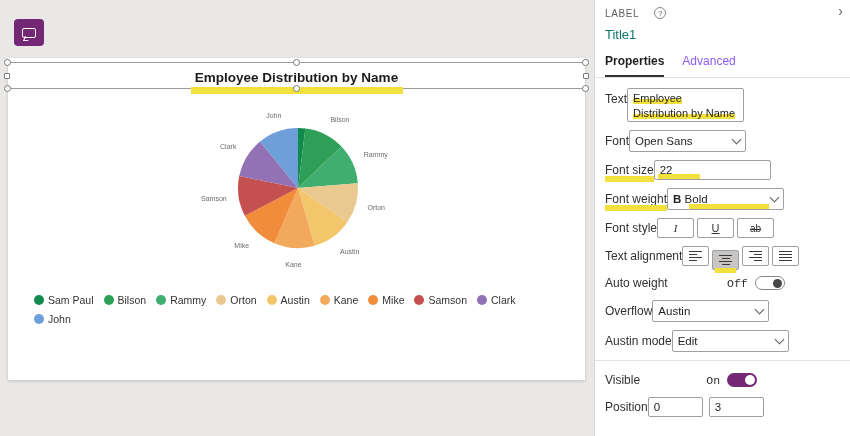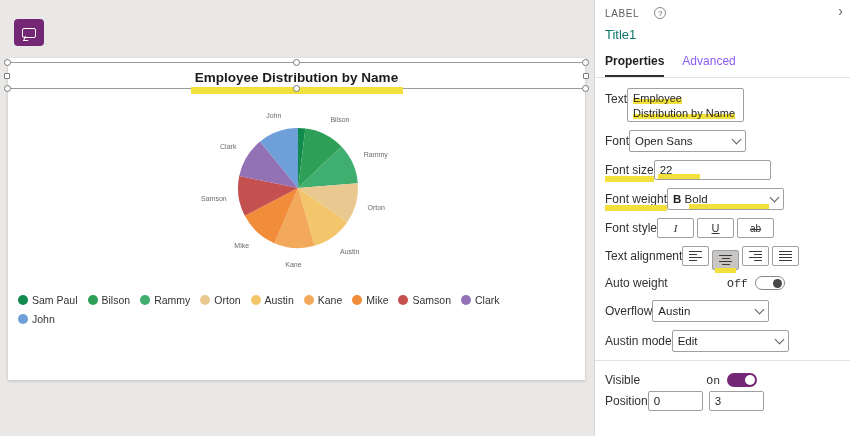--- a/index.html
+++ b/index.html
@@ -25,21 +25,21 @@
   .h.bl{left:-4px;bottom:-4px} .h.bc{left:50%;margin-left:-4px;bottom:-4px} .h.br{right:-4px;bottom:-4px}
   .h.ml{left:-4px;top:50%;transform:translateY(-50%)} .h.mr{right:-4px;top:50%;transform:translateY(-50%)}
   .canvas-title { position:absolute; left:0; right:0; top:7px; text-align:center;
     font-size:13.5px; font-weight:bold; color:#1b1b1b; z-index:2;}
   .title-mark { position:absolute; left:50%; transform:translateX(-50%); top:24px;
     width:212px; height:7px; z-index:1;}
 
   
   .pie-wrap { position:absolute; left:140px; top:47px; }
   .slice-label { font-size:7px; fill:#6b6b6b; font-family:"Liberation Sans",sans-serif;}
-  .legend { position:absolute; left:10px; top:236px; width:524px;
+  .legend { position:absolute; left:26px; top:236px; width:524px;
     display:flex; flex-wrap:wrap; column-gap:10px; row-gap:7px;}
   .legend-item { display:flex; align-items:center; gap:4px; font-size:10.5px; color:#333;}
   .legend-dot { width:10px; height:10px; border-radius:50%; flex:0 0 auto;}
 
   
   .panel { position:absolute; right:0; top:0; width:256px; height:436px; background:#fff;
     border-left:1px solid #d8d6d4; }
   .collapse { position:absolute; right:7px; top:3px; font-size:14px; color:#605e5c; cursor:pointer;}
   .panel-head { padding:7px 16px 0 10px; display:flex; align-items:center; gap:15px;}
   .label-caps { font-size:10px; letter-spacing:.6px; color:#605e5c;}
@@ -319,21 +319,21 @@
       <div class="fctrl">
         <div class="box dd">
           <span>Edit</span>
           <span class="chev"></span>
         </div>
       </div>
     </div>
 
     <div class="sep"></div>
 
-    <div class="row" style="margin-bottom:2px">
+    <div class="row" style="margin-bottom:8px">
       <div class="flabel">Visible</div>
       <div class="fctrl tgl-row">
         <span class="tgl-label">On</span>
         <span class="toggle on">
             <span class="knob"></span>
           </span>
       </div>
     </div>
 
     <div class="row top">

